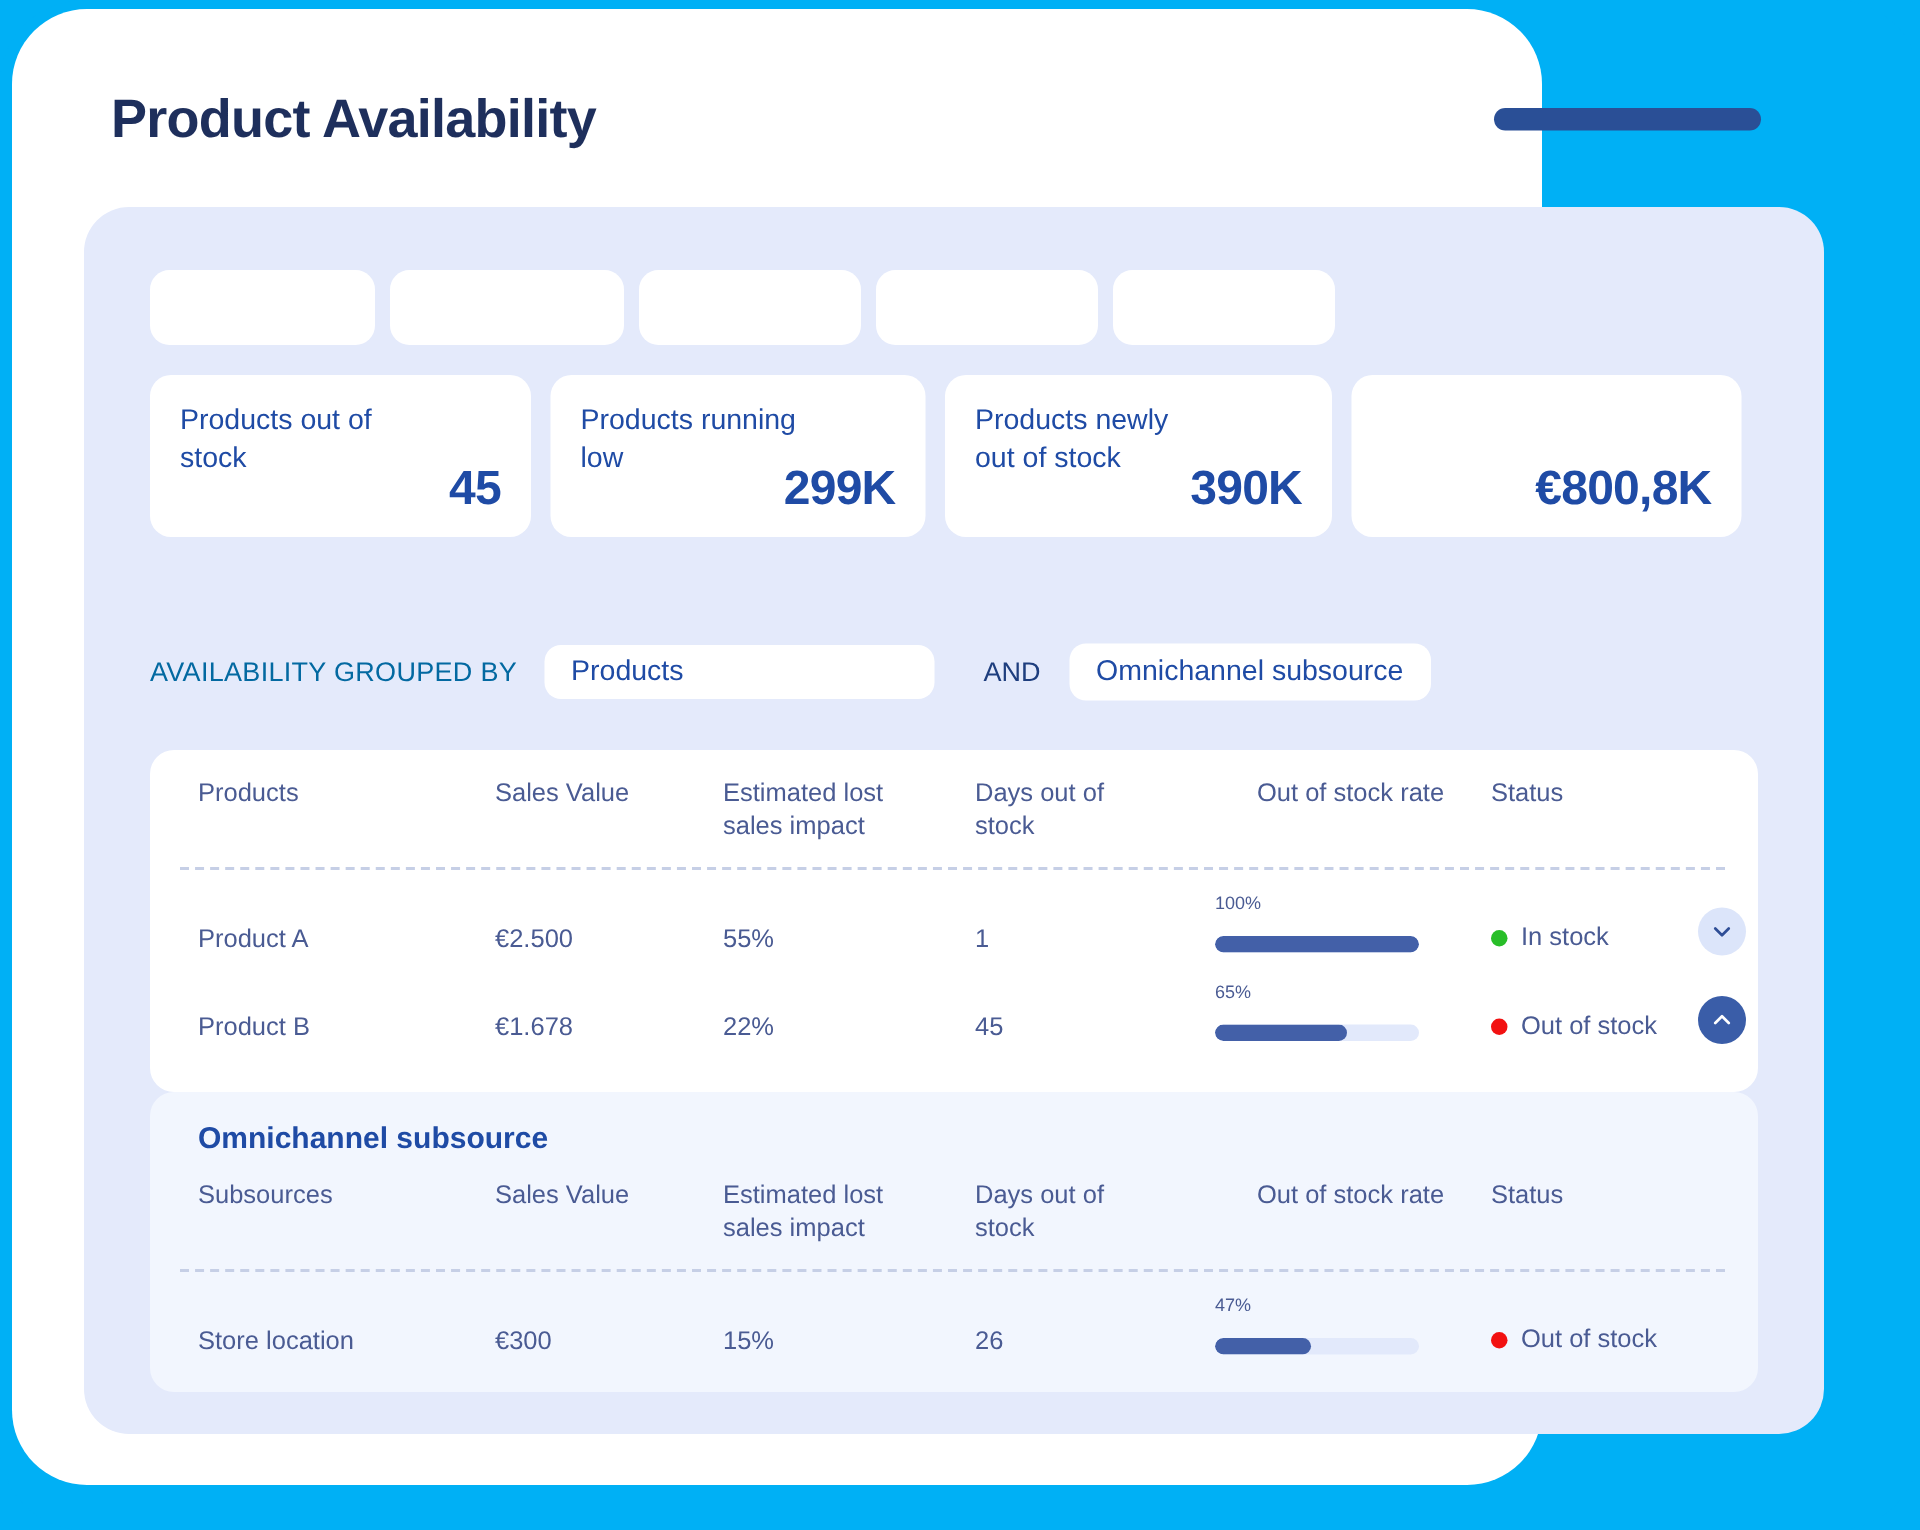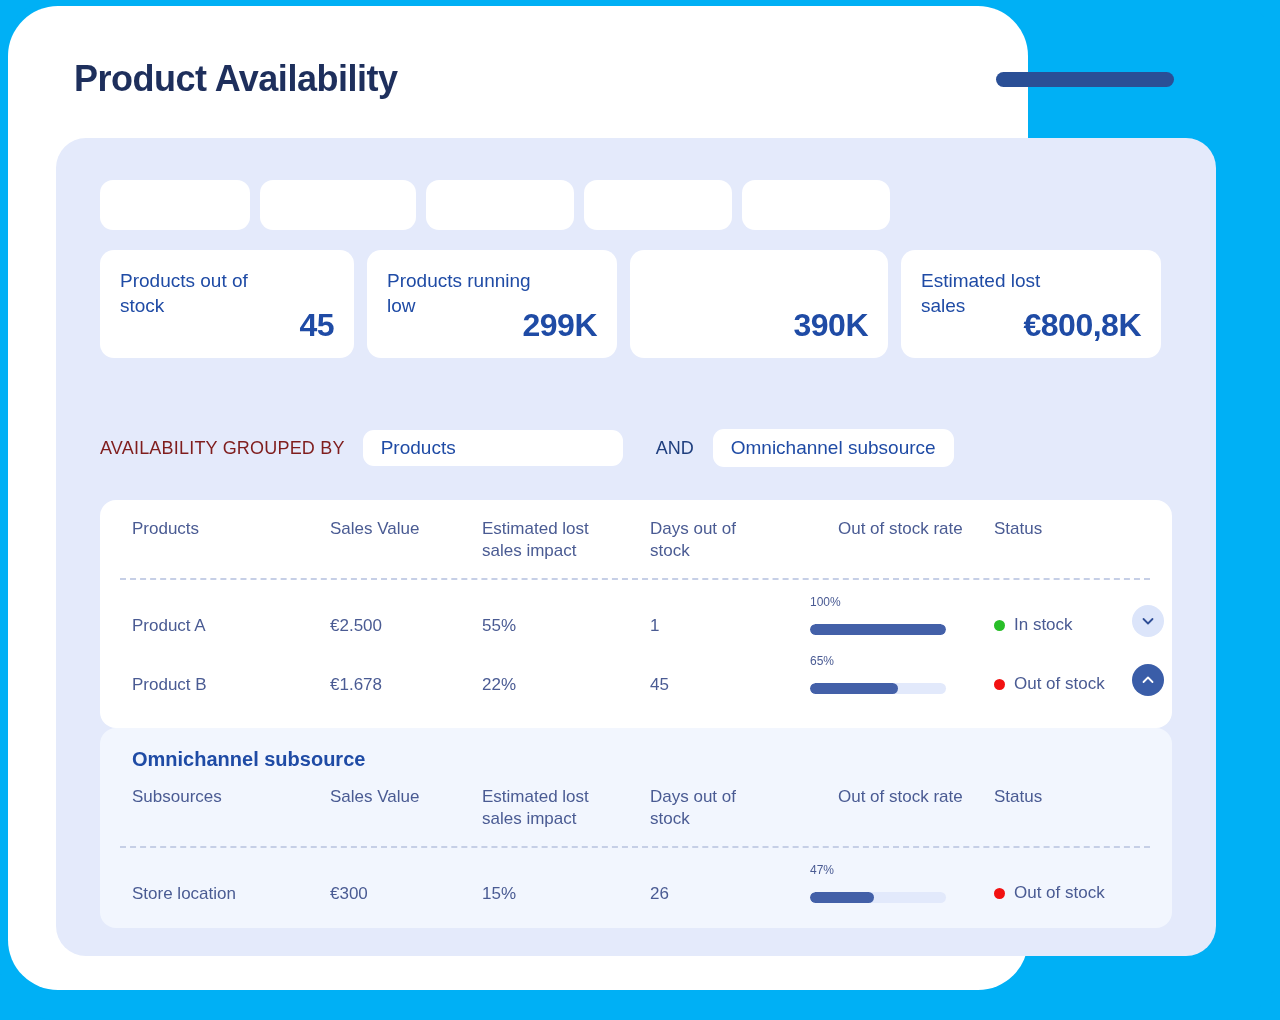--- a/index.html
+++ b/index.html
@@ -56,21 +56,21 @@
   .kpi-value {
     position: absolute; right: 20px; bottom: 14px;
     font-size: 32px; font-weight: bold; color: #1F4BA5;
     letter-spacing: -0.5px; white-space: nowrap;
   }
   .group-row {
     position: absolute; left: 44px; top: 288px;
     display: flex; align-items: center; height: 44px;
   }
   .group-label {
-    font-size: 18px; color: #7f1d1d; letter-spacing: 0.2px;
+    font-size: 18px; color: #0369a1; letter-spacing: 0.2px;
     font-weight: 400; white-space: nowrap;
   }
   .group-pill {
     background: #fff; border-radius: 11px;
     display: flex; align-items: center;
     font-size: 19px; color: #1F4BA5; padding: 0 18px;
     white-space: nowrap;
   }
   .pill-products { width: 260px; height: 36px; margin-left: 18px; }
   .and-text { font-size: 18px; color: #1E3E7E; margin-left: 33px; font-weight: 400; }
@@ -142,24 +142,24 @@
       <div class="kpi-row" id="kpi-row">
           <div class="kpi-card" style="width: 254px;">
             <div class="kpi-label">Products out of stock</div>
             <div class="kpi-value">45</div>
           </div>
           <div class="kpi-card" style="width: 250px;">
             <div class="kpi-label">Products running low</div>
             <div class="kpi-value">299K</div>
           </div>
           <div class="kpi-card" style="width: 258px;">
+            <div class="kpi-label">Products newly out of stock</div>
             <div class="kpi-value">390K</div>
           </div>
           <div class="kpi-card" style="width: 260px;">
-            <div class="kpi-label">Estimated lost sales</div>
             <div class="kpi-value">€800,8K</div>
           </div>
         </div>
 
       <div class="group-row">
         <span class="group-label">AVAILABILITY GROUPED BY</span>
         <div class="group-pill pill-products">
           <span>Products</span>
         </div>
         <span class="and-text">AND</span>

